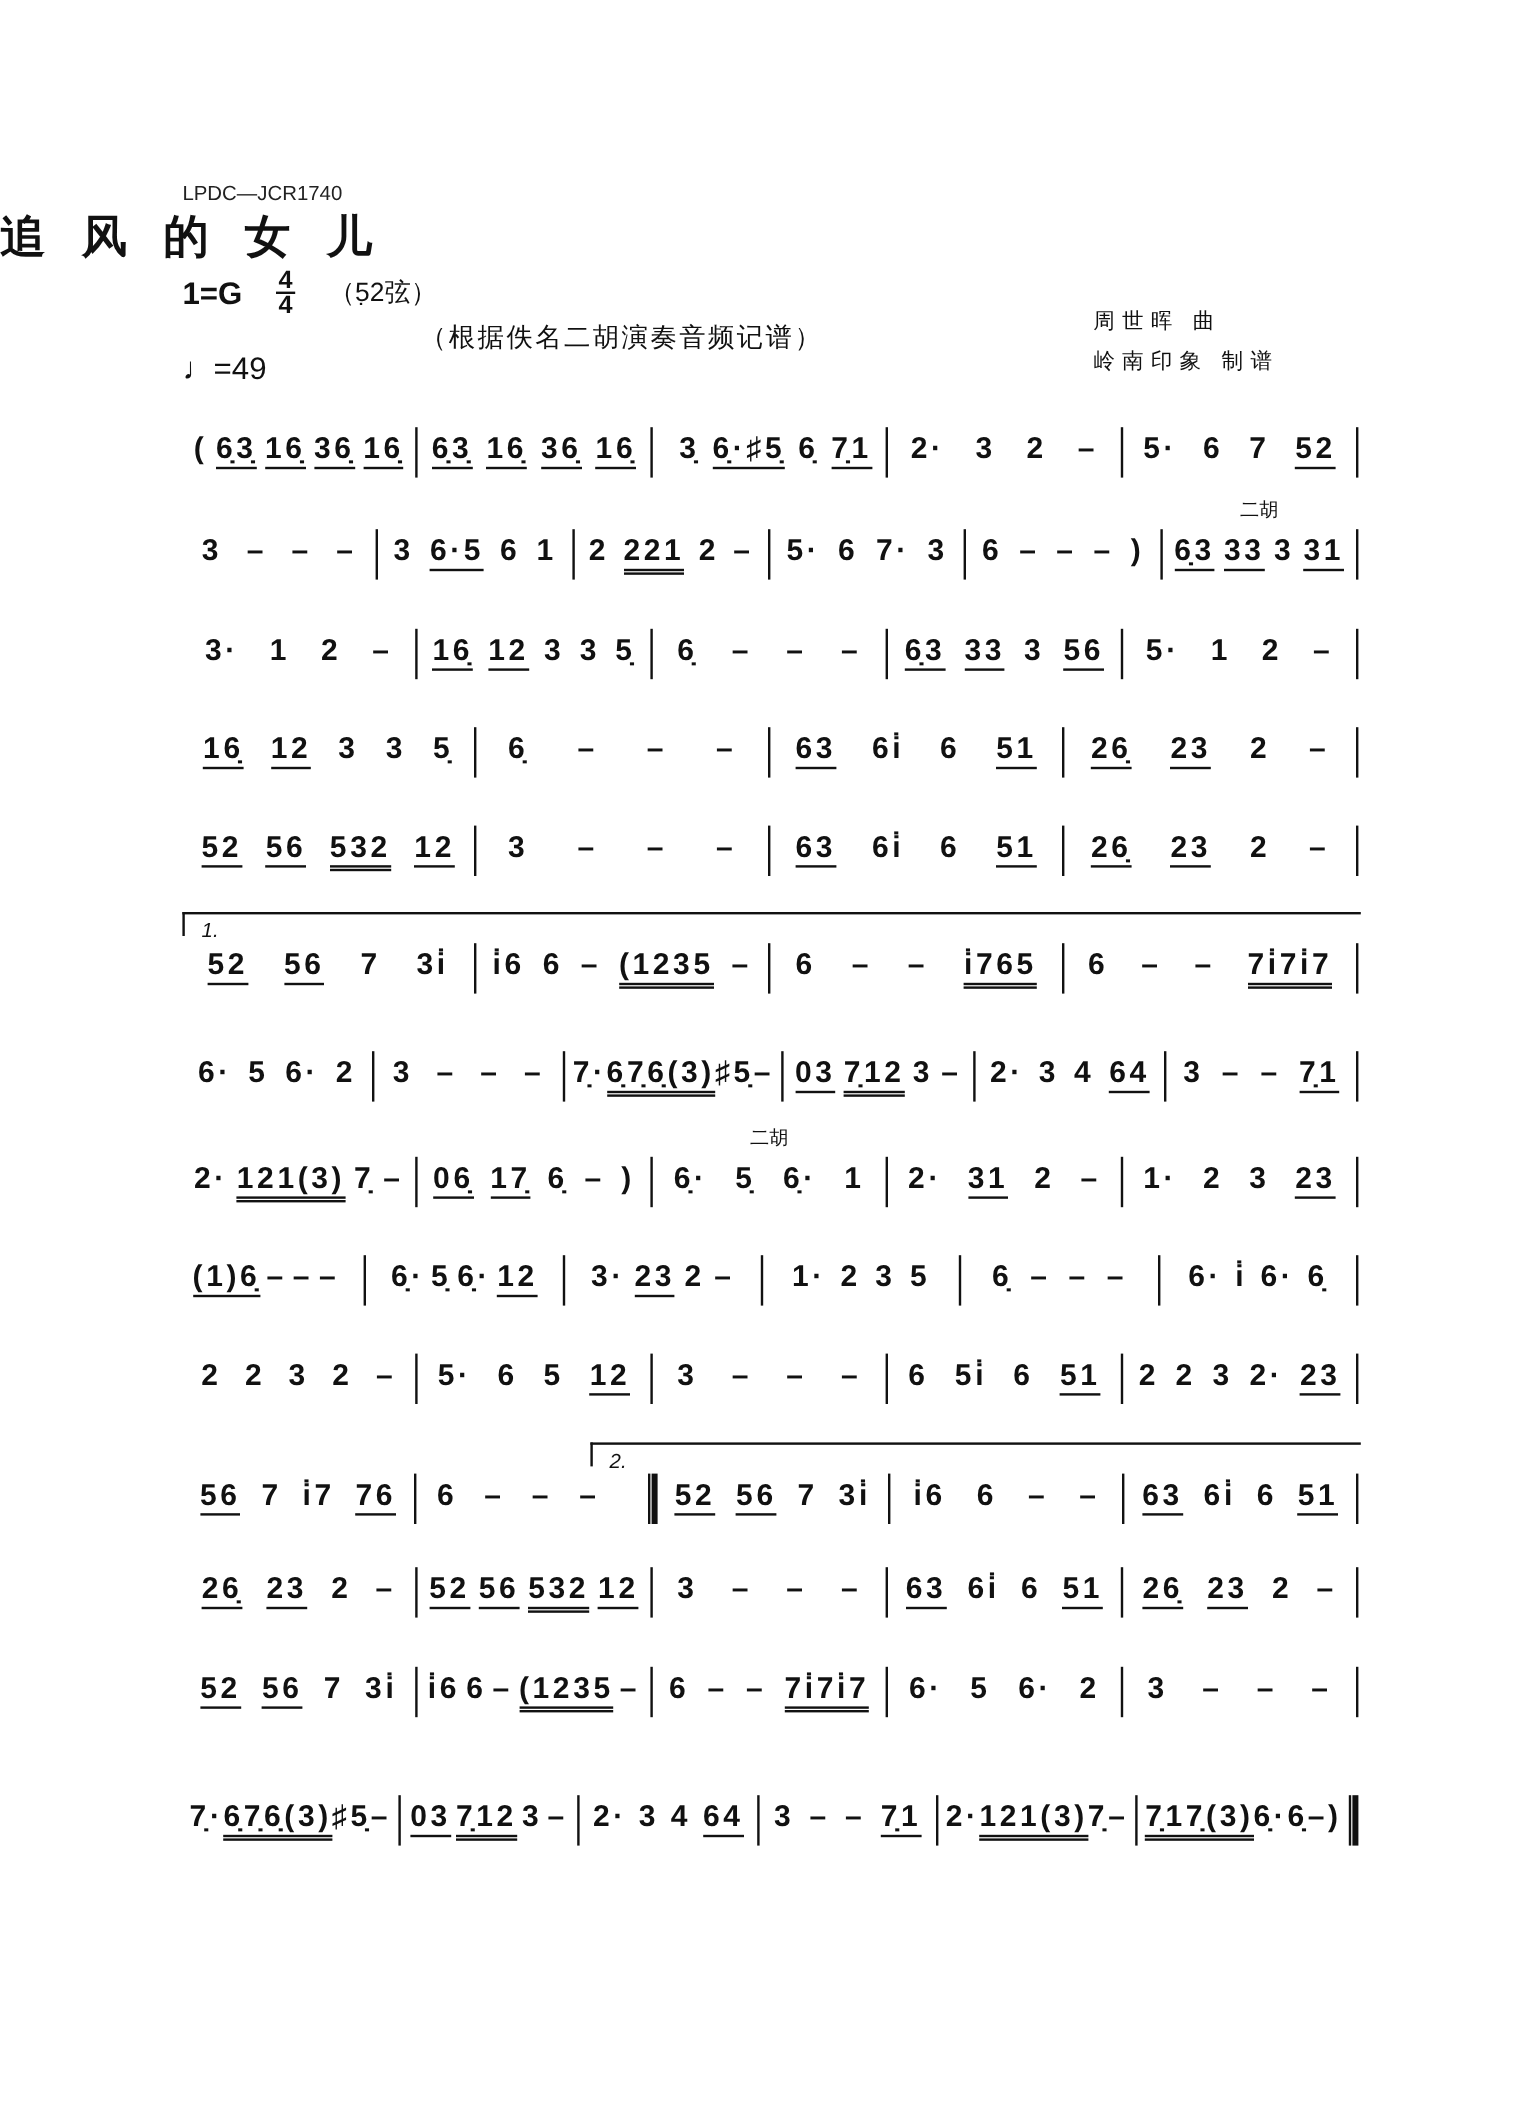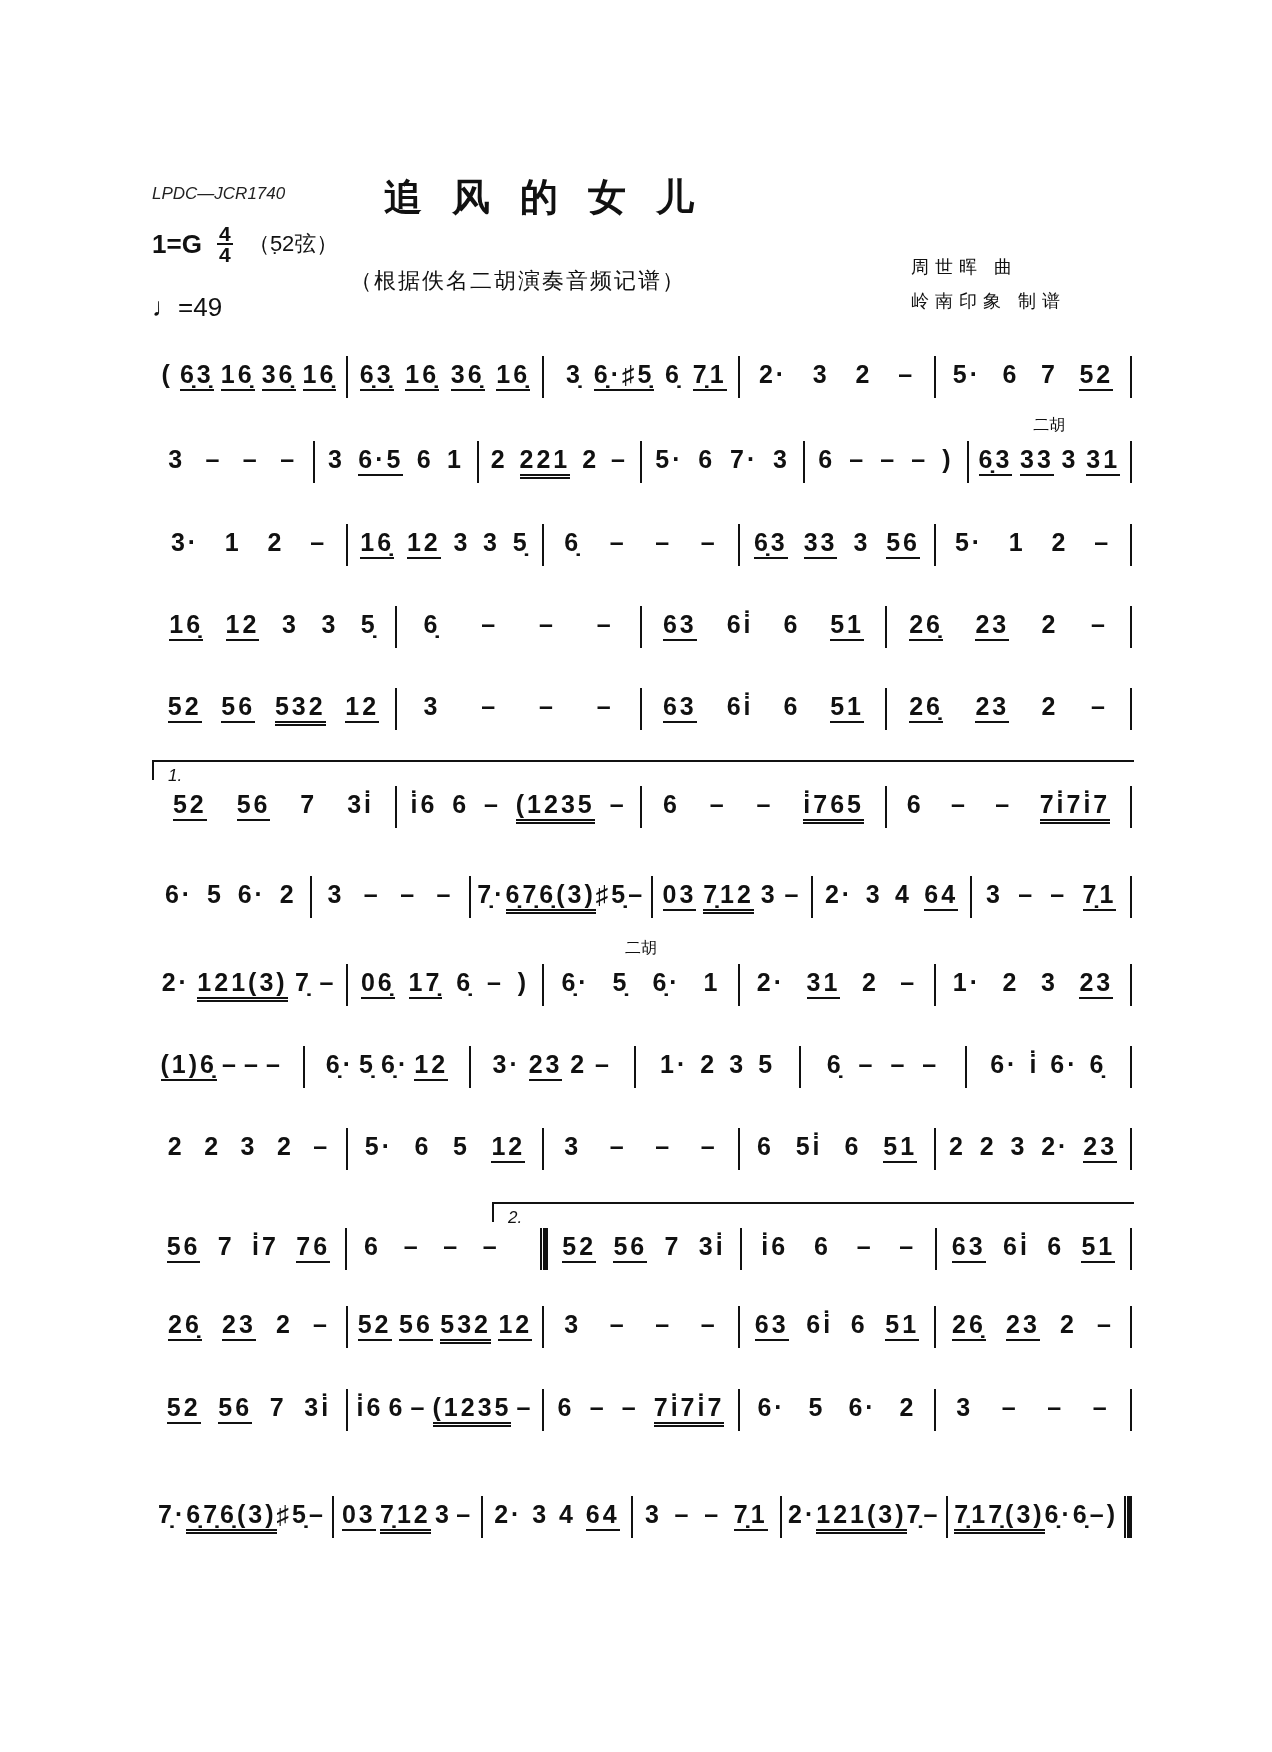--- a/index.html
+++ b/index.html
@@ -1,22 +1,22 @@
 <!DOCTYPE html>
 <html><head>
 <meta charset="utf-8">
 <style>
   html, body { margin: 0; padding: 0; background: #ffffff; }
   body { width: 1272px; height: 1752px; position: relative; overflow: hidden;
          font-family: "Liberation Sans", "DejaVu Sans", sans-serif; color: #111; }
   .abs { position: absolute; }
-  .code { left: 152px; top: 152px; font-size: 17px; font-style: italic; color: #222; margin-top: 32px; }
-  .title { left: 0; width: 1084px; top: 172px; text-align: center; font-size: 38px; font-weight: bold;
-           letter-spacing: 30px; font-family: "DejaVu Serif", serif; padding-left: 12px; }
-  .key { left: 152px; top: 224px; font-size: 26px; font-weight: bold; display: flex; align-items: center; gap: 11px; }
+  .code { left: 152px; top: 152px; font-size: 17px; color: #222; }
+  .title { left: 0; width: 1084px; top: 172px; text-align: left; font-size: 38px; font-weight: bold;
+           letter-spacing: 30px; font-family: "DejaVu Serif", serif; }
+  .key { left: 152px; top: 224px; font-size: 26px; font-weight: bold; display: flex; align-items: center; gap: 24px; }
   .frac { display: inline-flex; flex-direction: column; align-items: center; line-height: 19px; font-size: 21px; margin: 0 4px; }
   .frac .bar { width: 16px; height: 2px; background: #111; }
   .key .tune { font-size: 22px; font-weight: normal; }
   .tempo { left: 152px; top: 292px; font-size: 26px; }
   .subtitle { left: 0; width: 1036px; top: 266px; text-align: center; font-size: 22px; font-family: "DejaVu Sans", sans-serif; letter-spacing: 2px; }
   .credits { left: 911px; top: 250px; font-size: 18px; line-height: 34px; letter-spacing: 6px; }
 
   .line { position: absolute; left: 152px; width: 980px; height: 60px; display: flex; align-items: flex-start;
           font-size: 25px; font-weight: bold; }
   .measure { display: flex; align-items: flex-start; justify-content: space-around; flex: 1; padding: 0 6px; position: relative; }

